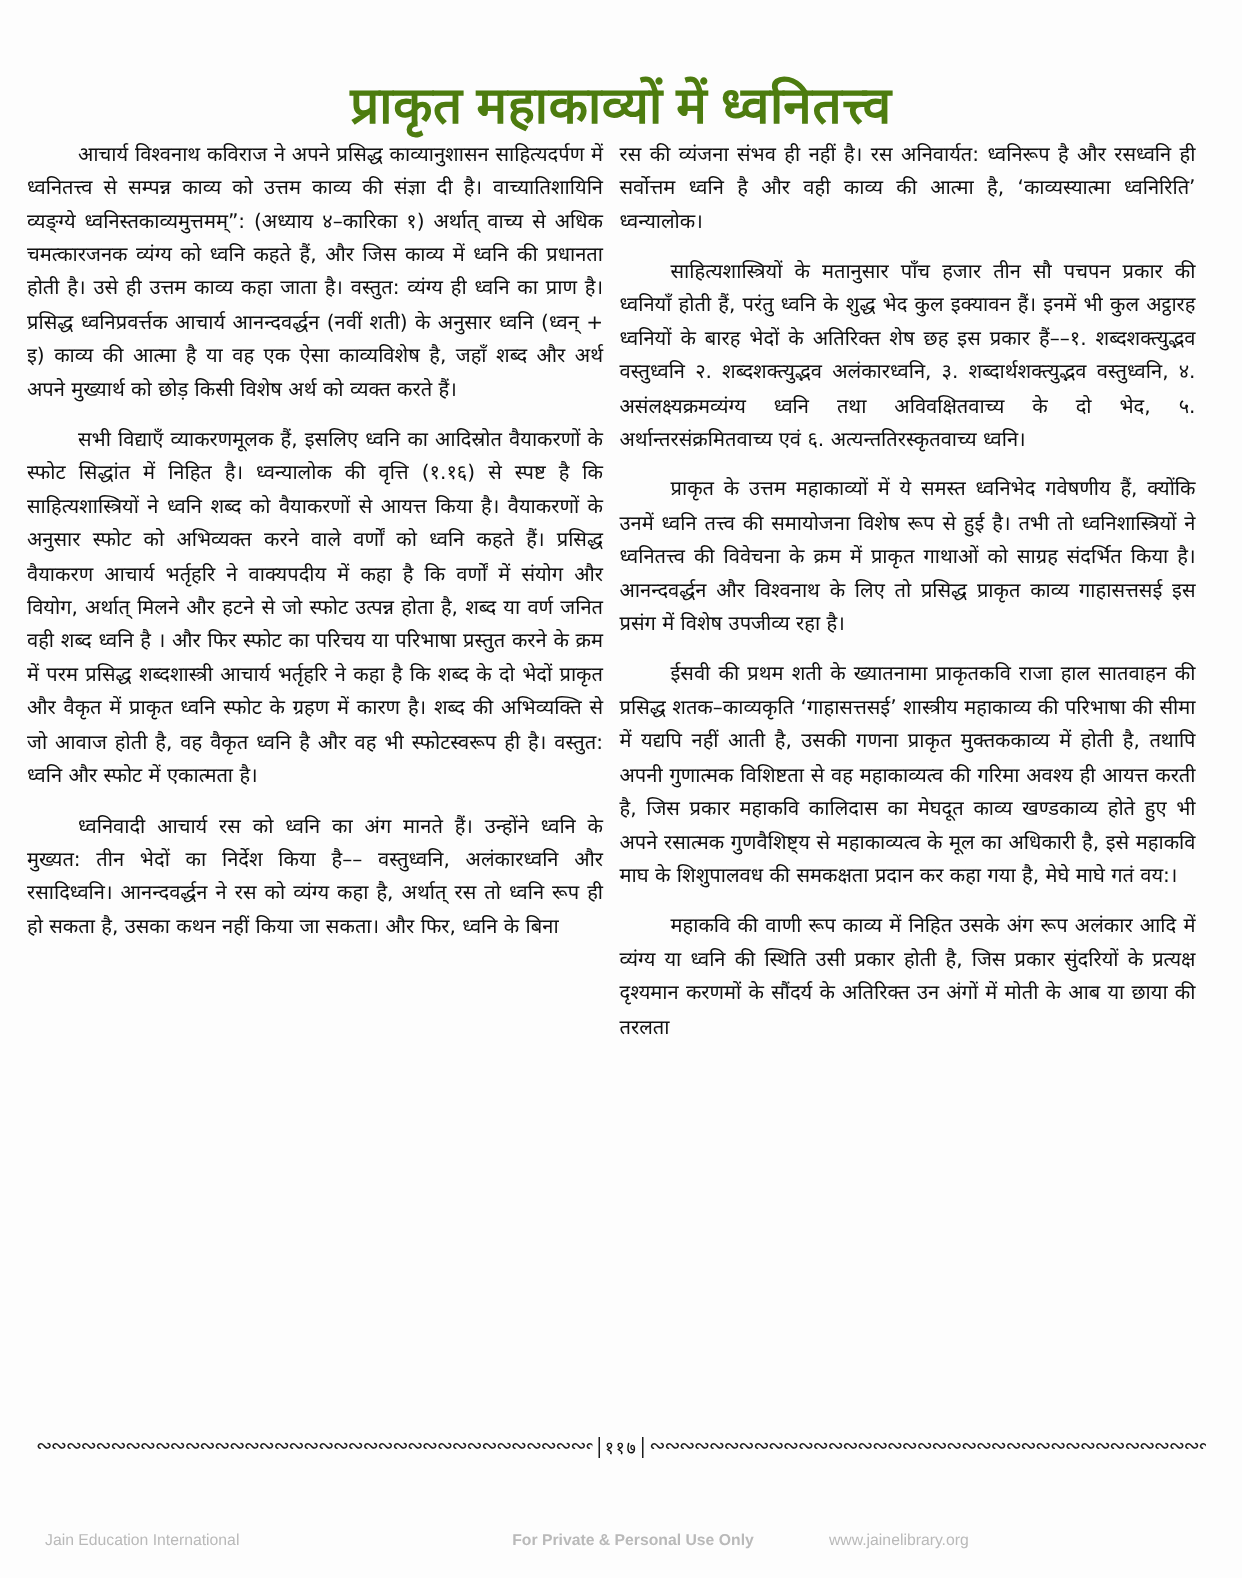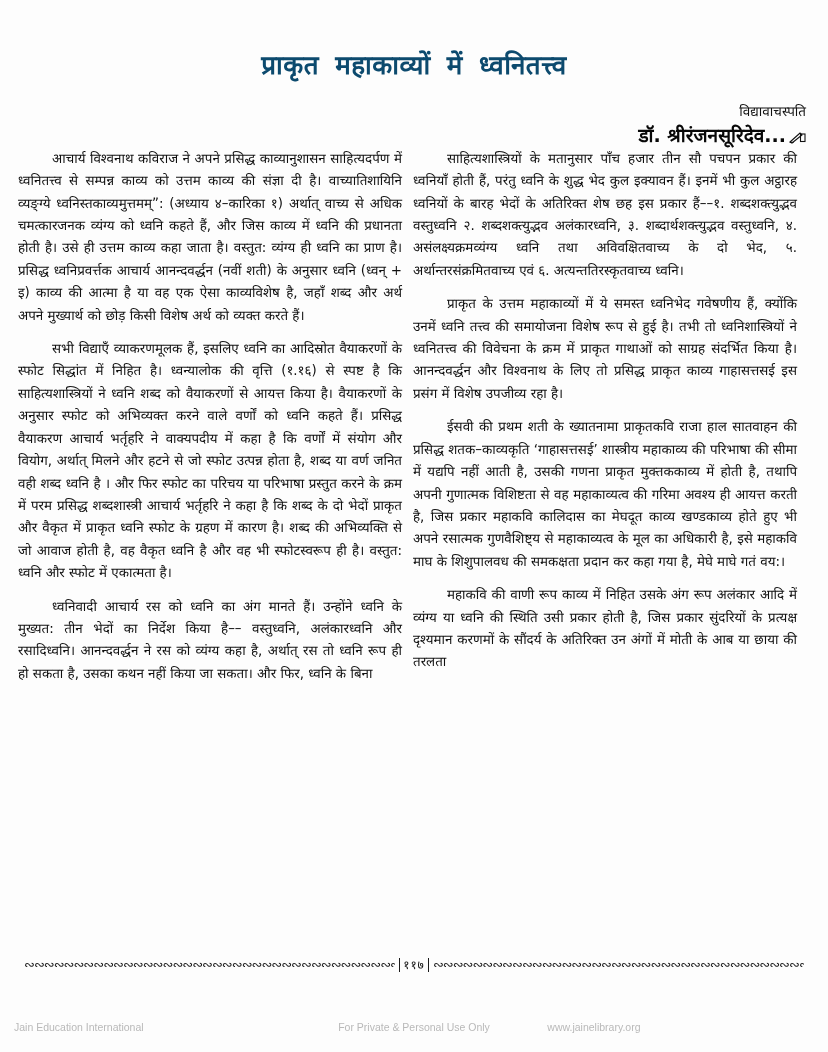--- a/index.html
+++ b/index.html
@@ -20,25 +20,25 @@
     inset: 0;
     background: #fdfdfd;
   }
 
   
   .title-block {
     padding-top: 52px;
     text-align: center;
   }
   .doc-title {
-    font-family: Liberation Mono, monospace;
-    font-size: 26px;
+    font-family: Liberation Serif, serif;
+    font-size: 34px;
     font-weight: 700;
     letter-spacing: 0.5px;
-    color: #0c4a6e;
+    color: #4d7c0f;
     line-height: 1.2;
   }
 
   
   .byline {
     margin-top: 20px;
     padding-right: 22px;
     text-align: right;
     line-height: 1.25;
   }
@@ -127,67 +127,55 @@
     padding: 0 3px;
     border-left: 1.5px solid #1a1a1a;
     border-right: 1.5px solid #1a1a1a;
     line-height: 14px;
     letter-spacing: 1px;
   }
 
   
   .credits {
     position: absolute;
-    left: 0;
+    left: 16px;
     right: 0;
     top: 1014px;
     height: 26px;
     display: flex;
     align-items: center;
     padding: 0 14px;
     font-family: "Liberation Sans", "DejaVu Sans", sans-serif;
     font-size: 10.5px;
     color: #b9b9b9;
   }
   .credits .left   { flex: 1 1 0; text-align: left; }
-  .credits .center { flex: 1 1 0; text-align: center; }
+  .credits .center { flex: 1 1 0; text-align: center; font-weight: bold; }
   .credits .right  { flex: 1 1 0; }
 </style>
 </head>
 <body>
 
 <div class="page">
 
   <div class="title-block">
     <div class="doc-title">प्राकृत महाकाव्यों में ध्वनितत्त्व</div>
   </div>
 
-  <div class="byline">
-    <span class="byline-honorific">विद्यावाचस्पति</span>
-    <span class="byline-name-row">
-      <span class="byline-name">डॉ. श्रीरंजनसूरिदेव...</span>
-      <span class="quill-icon">
-        <svg viewBox="0 0 17 14" width="17" height="14" aria-hidden="true">
-          <path d="M1 11 L11 2 L13 4 L3 12 Z" fill="none" stroke="#111" stroke-width="1.1"></path>
-          <rect x="11.5" y="3" width="4.5" height="7.5" fill="none" stroke="#111" stroke-width="1.1"></rect>
-          <path d="M1 11 L4.5 11.5" fill="none" stroke="#111" stroke-width="1"></path>
-        </svg>
-      </span>
-    </span>
-  </div>
 
   <div class="columns">
 
     <div class="col">
       <p class="indent">आचार्य विश्वनाथ कविराज ने अपने प्रसिद्ध काव्यानुशासन साहित्यदर्पण में ध्वनितत्त्व से सम्पन्न काव्य को उत्तम काव्य की संज्ञा दी है। वाच्यातिशायिनि व्यङ्ग्ये ध्वनिस्तकाव्यमुत्तमम्ˮ: (अध्याय ४–कारिका १) अर्थात् वाच्य से अधिक चमत्कारजनक व्यंग्य को ध्वनि कहते हैं, और जिस काव्य में ध्वनि की प्रधानता होती है। उसे ही उत्तम काव्य कहा जाता है। वस्तुत: व्यंग्य ही ध्वनि का प्राण है। प्रसिद्ध ध्वनिप्रवर्त्तक आचार्य आनन्दवर्द्धन (नवीं शती) के अनुसार ध्वनि (ध्वन् + इ) काव्य की आत्मा है या वह एक ऐसा काव्यविशेष है, जहाँ शब्द और अर्थ अपने मुख्यार्थ को छोड़ किसी विशेष अर्थ को व्यक्त करते हैं।</p>
       <p class="indent">सभी विद्याएँ व्याकरणमूलक हैं, इसलिए ध्वनि का आदिस्रोत वैयाकरणों के स्फोट सिद्धांत में निहित है। ध्वन्यालोक की वृत्ति (१.१६) से स्पष्ट है कि साहित्यशास्त्रियों ने ध्वनि शब्द को वैयाकरणों से आयत्त किया है। वैयाकरणों के अनुसार स्फोट को अभिव्यक्त करने वाले वर्णों को ध्वनि कहते हैं। प्रसिद्ध वैयाकरण आचार्य भर्तृहरि ने वाक्यपदीय में कहा है कि वर्णों में संयोग और वियोग, अर्थात् मिलने और हटने से जो स्फोट उत्पन्न होता है, शब्द या वर्ण जनित वही शब्द ध्वनि है । और फिर स्फोट का परिचय या परिभाषा प्रस्तुत करने के क्रम में परम प्रसिद्ध शब्दशास्त्री आचार्य भर्तृहरि ने कहा है कि शब्द के दो भेदों प्राकृत और वैकृत में प्राकृत ध्वनि स्फोट के ग्रहण में कारण है। शब्द की अभिव्यक्ति से जो आवाज होती है, वह वैकृत ध्वनि है और वह भी स्फोटस्वरूप ही है। वस्तुत: ध्वनि और स्फोट में एकात्मता है।</p>
       <p class="indent">ध्वनिवादी आचार्य रस को ध्वनि का अंग मानते हैं। उन्होंने ध्वनि के मुख्यत: तीन भेदों का निर्देश किया है–– वस्तुध्वनि, अलंकारध्वनि और रसादिध्वनि। आनन्दवर्द्धन ने रस को व्यंग्य कहा है, अर्थात् रस तो ध्वनि रूप ही हो सकता है, उसका कथन नहीं किया जा सकता। और फिर, ध्वनि के बिना</p>
     </div>
 
     <div class="col">
+      <p>रस की व्यंजना संभव ही नहीं है। रस अनिवार्यत: ध्वनिरूप है और रसध्वनि ही सर्वोत्तम ध्वनि है और वही काव्य की आत्मा है, ‘काव्यस्यात्मा ध्वनिरिति’ ध्वन्यालोक।</p>
       <p class="indent">साहित्यशास्त्रियों के मतानुसार पाँच हजार तीन सौ पचपन प्रकार की ध्वनियाँ होती हैं, परंतु ध्वनि के शुद्ध भेद कुल इक्यावन हैं। इनमें भी कुल अट्ठारह ध्वनियों के बारह भेदों के अतिरिक्त शेष छह इस प्रकार हैं––१. शब्दशक्त्युद्भव वस्तुध्वनि २. शब्दशक्त्युद्भव अलंकारध्वनि, ३. शब्दार्थशक्त्युद्भव वस्तुध्वनि, ४. असंलक्ष्यक्रमव्यंग्य ध्वनि तथा अविवक्षितवाच्य के दो भेद, ५. अर्थान्तरसंक्रमितवाच्य एवं ६. अत्यन्ततिरस्कृतवाच्य ध्वनि।</p>
       <p class="indent">प्राकृत के उत्तम महाकाव्यों में ये समस्त ध्वनिभेद गवेषणीय हैं, क्योंकि उनमें ध्वनि तत्त्व की समायोजना विशेष रूप से हुई है। तभी तो ध्वनिशास्त्रियों ने ध्वनितत्त्व की विवेचना के क्रम में प्राकृत गाथाओं को साग्रह संदर्भित किया है। आनन्दवर्द्धन और विश्वनाथ के लिए तो प्रसिद्ध प्राकृत काव्य गाहासत्तसई इस प्रसंग में विशेष उपजीव्य रहा है।</p>
       <p class="indent">ईसवी की प्रथम शती के ख्यातनामा प्राकृतकवि राजा हाल सातवाहन की प्रसिद्ध शतक–काव्यकृति ‘गाहासत्तसई’ शास्त्रीय महाकाव्य की परिभाषा की सीमा में यद्यपि नहीं आती है, उसकी गणना प्राकृत मुक्तककाव्य में होती है, तथापि अपनी गुणात्मक विशिष्टता से वह महाकाव्यत्व की गरिमा अवश्य ही आयत्त करती है, जिस प्रकार महाकवि कालिदास का मेघदूत काव्य खण्डकाव्य होते हुए भी अपने रसात्मक गुणवैशिष्ट्य से महाकाव्यत्व के मूल का अधिकारी है, इसे महाकवि माघ के शिशुपालवध की समकक्षता प्रदान कर कहा गया है, मेघे माघे गतं वय:।</p>
       <p class="indent">महाकवि की वाणी रूप काव्य में निहित उसके अंग रूप अलंकार आदि में व्यंग्य या ध्वनि की स्थिति उसी प्रकार होती है, जिस प्रकार सुंदरियों के प्रत्यक्ष दृश्यमान करणमों के सौंदर्य के अतिरिक्त उन अंगों में मोती के आब या छाया की तरलता</p>
     </div>
 
   </div>
 
   <div class="page-rule">
     <div class="wave">∾∾∾∾∾∾∾∾∾∾∾∾∾∾∾∾∾∾∾∾∾∾∾∾∾∾∾∾∾∾∾∾∾∾∾∾∾∾∾∾∾∾∾∾∾∾∾∾∾∾∾∾∾∾∾∾∾∾∾∾∾∾∾∾∾∾∾∾∾∾∾∾∾∾∾∾∾∾∾∾∾∾∾∾∾∾∾∾∾∾∾∾∾∾∾∾</div>

